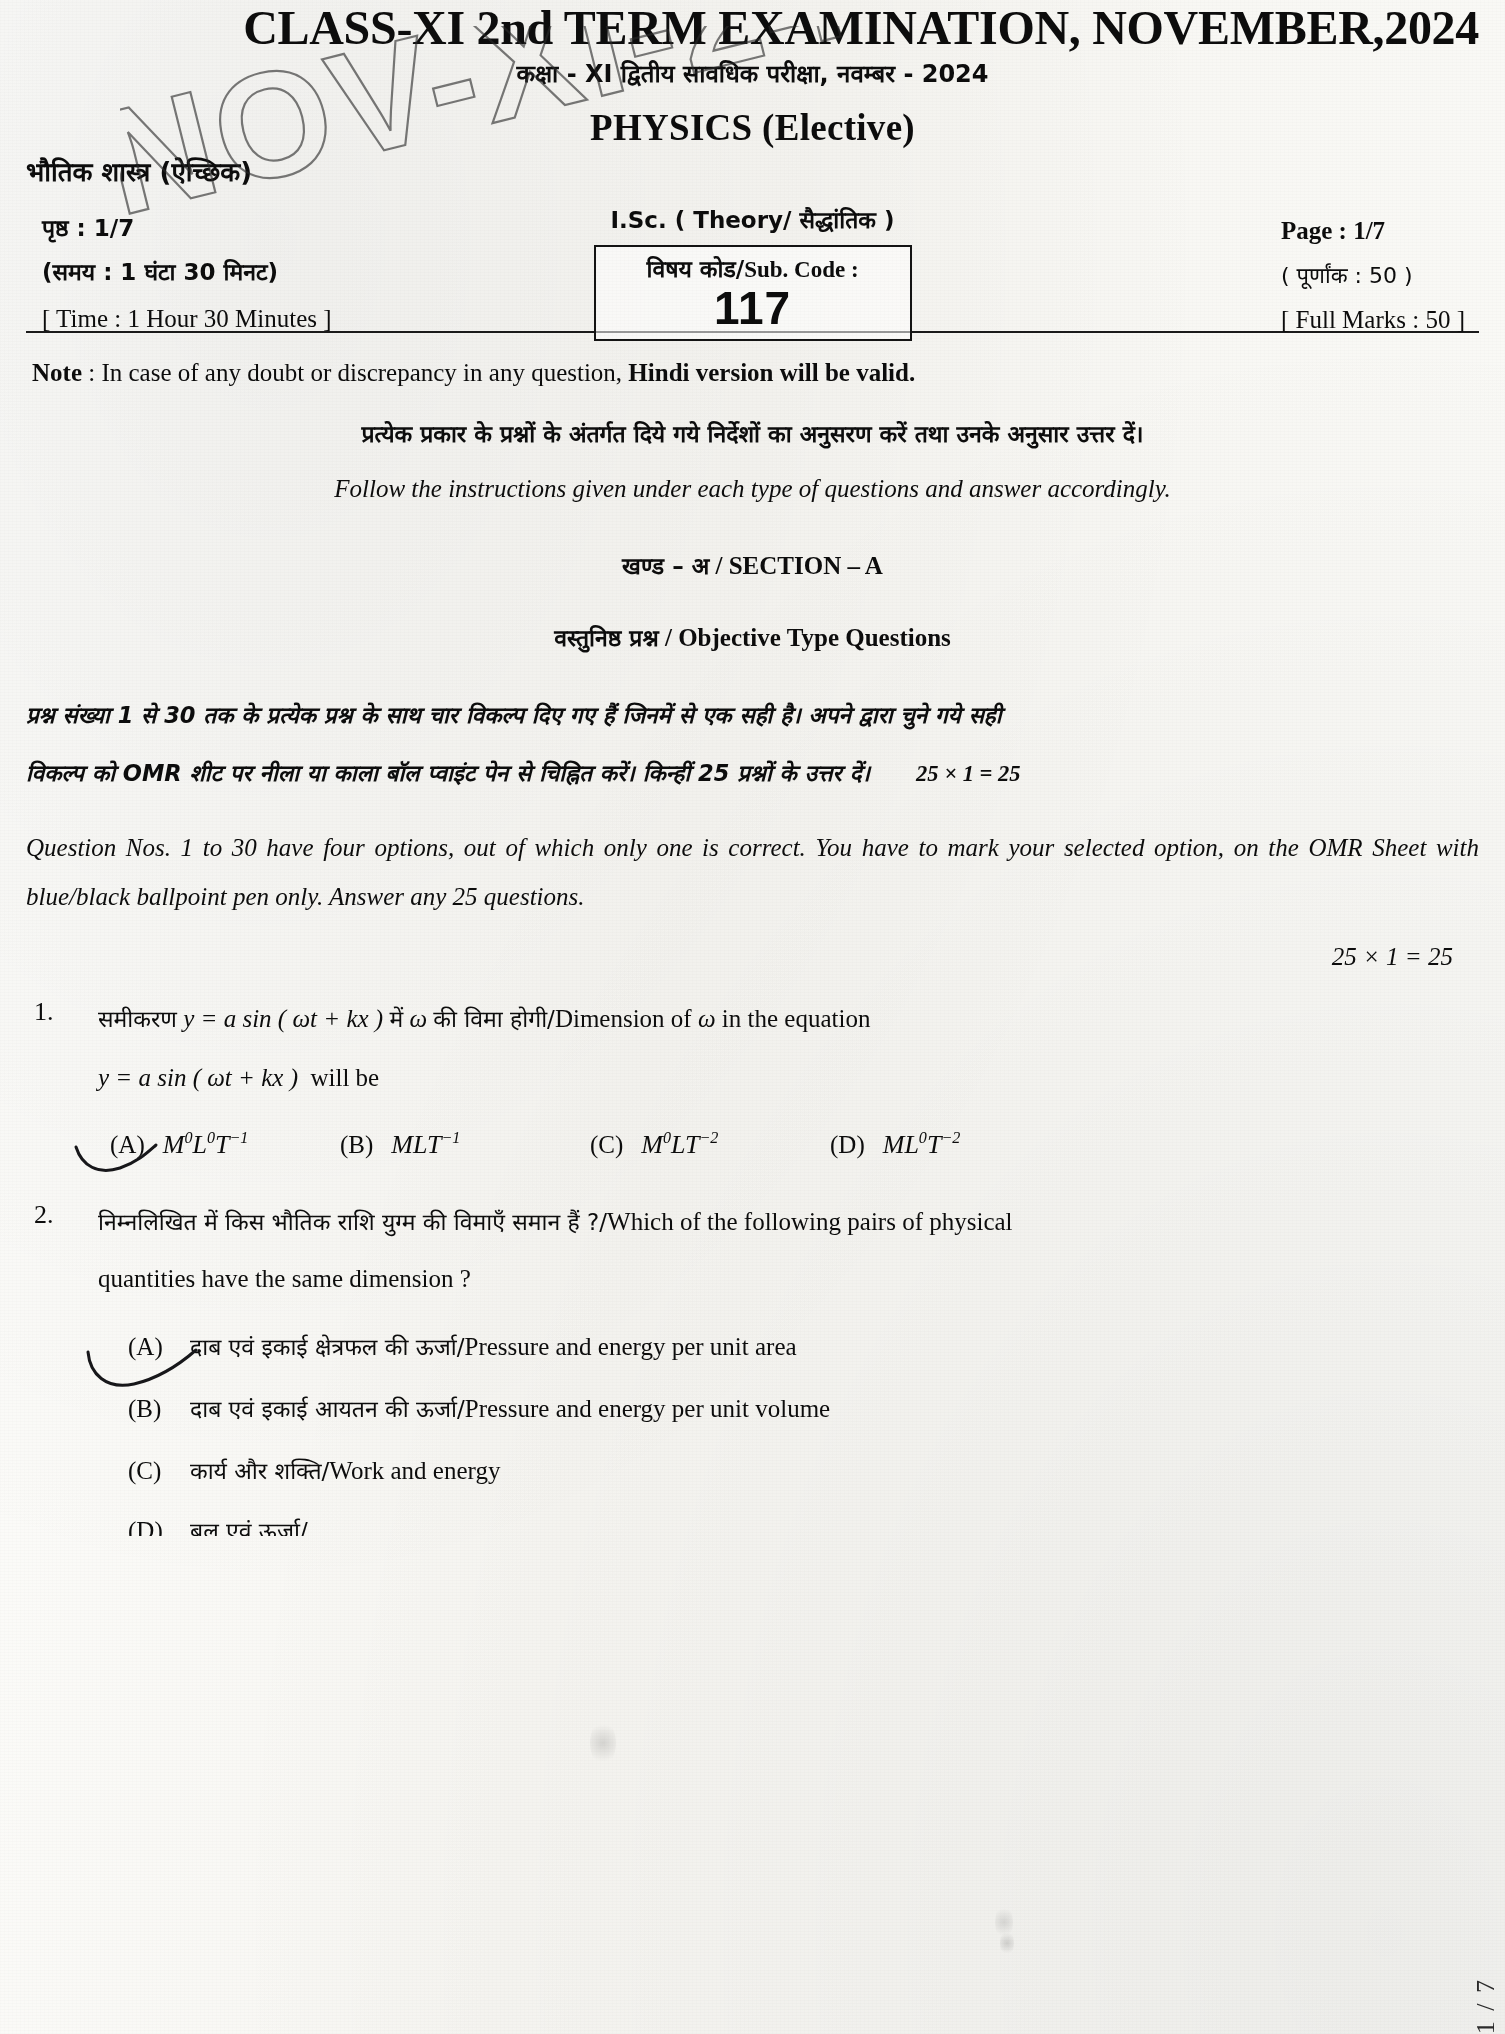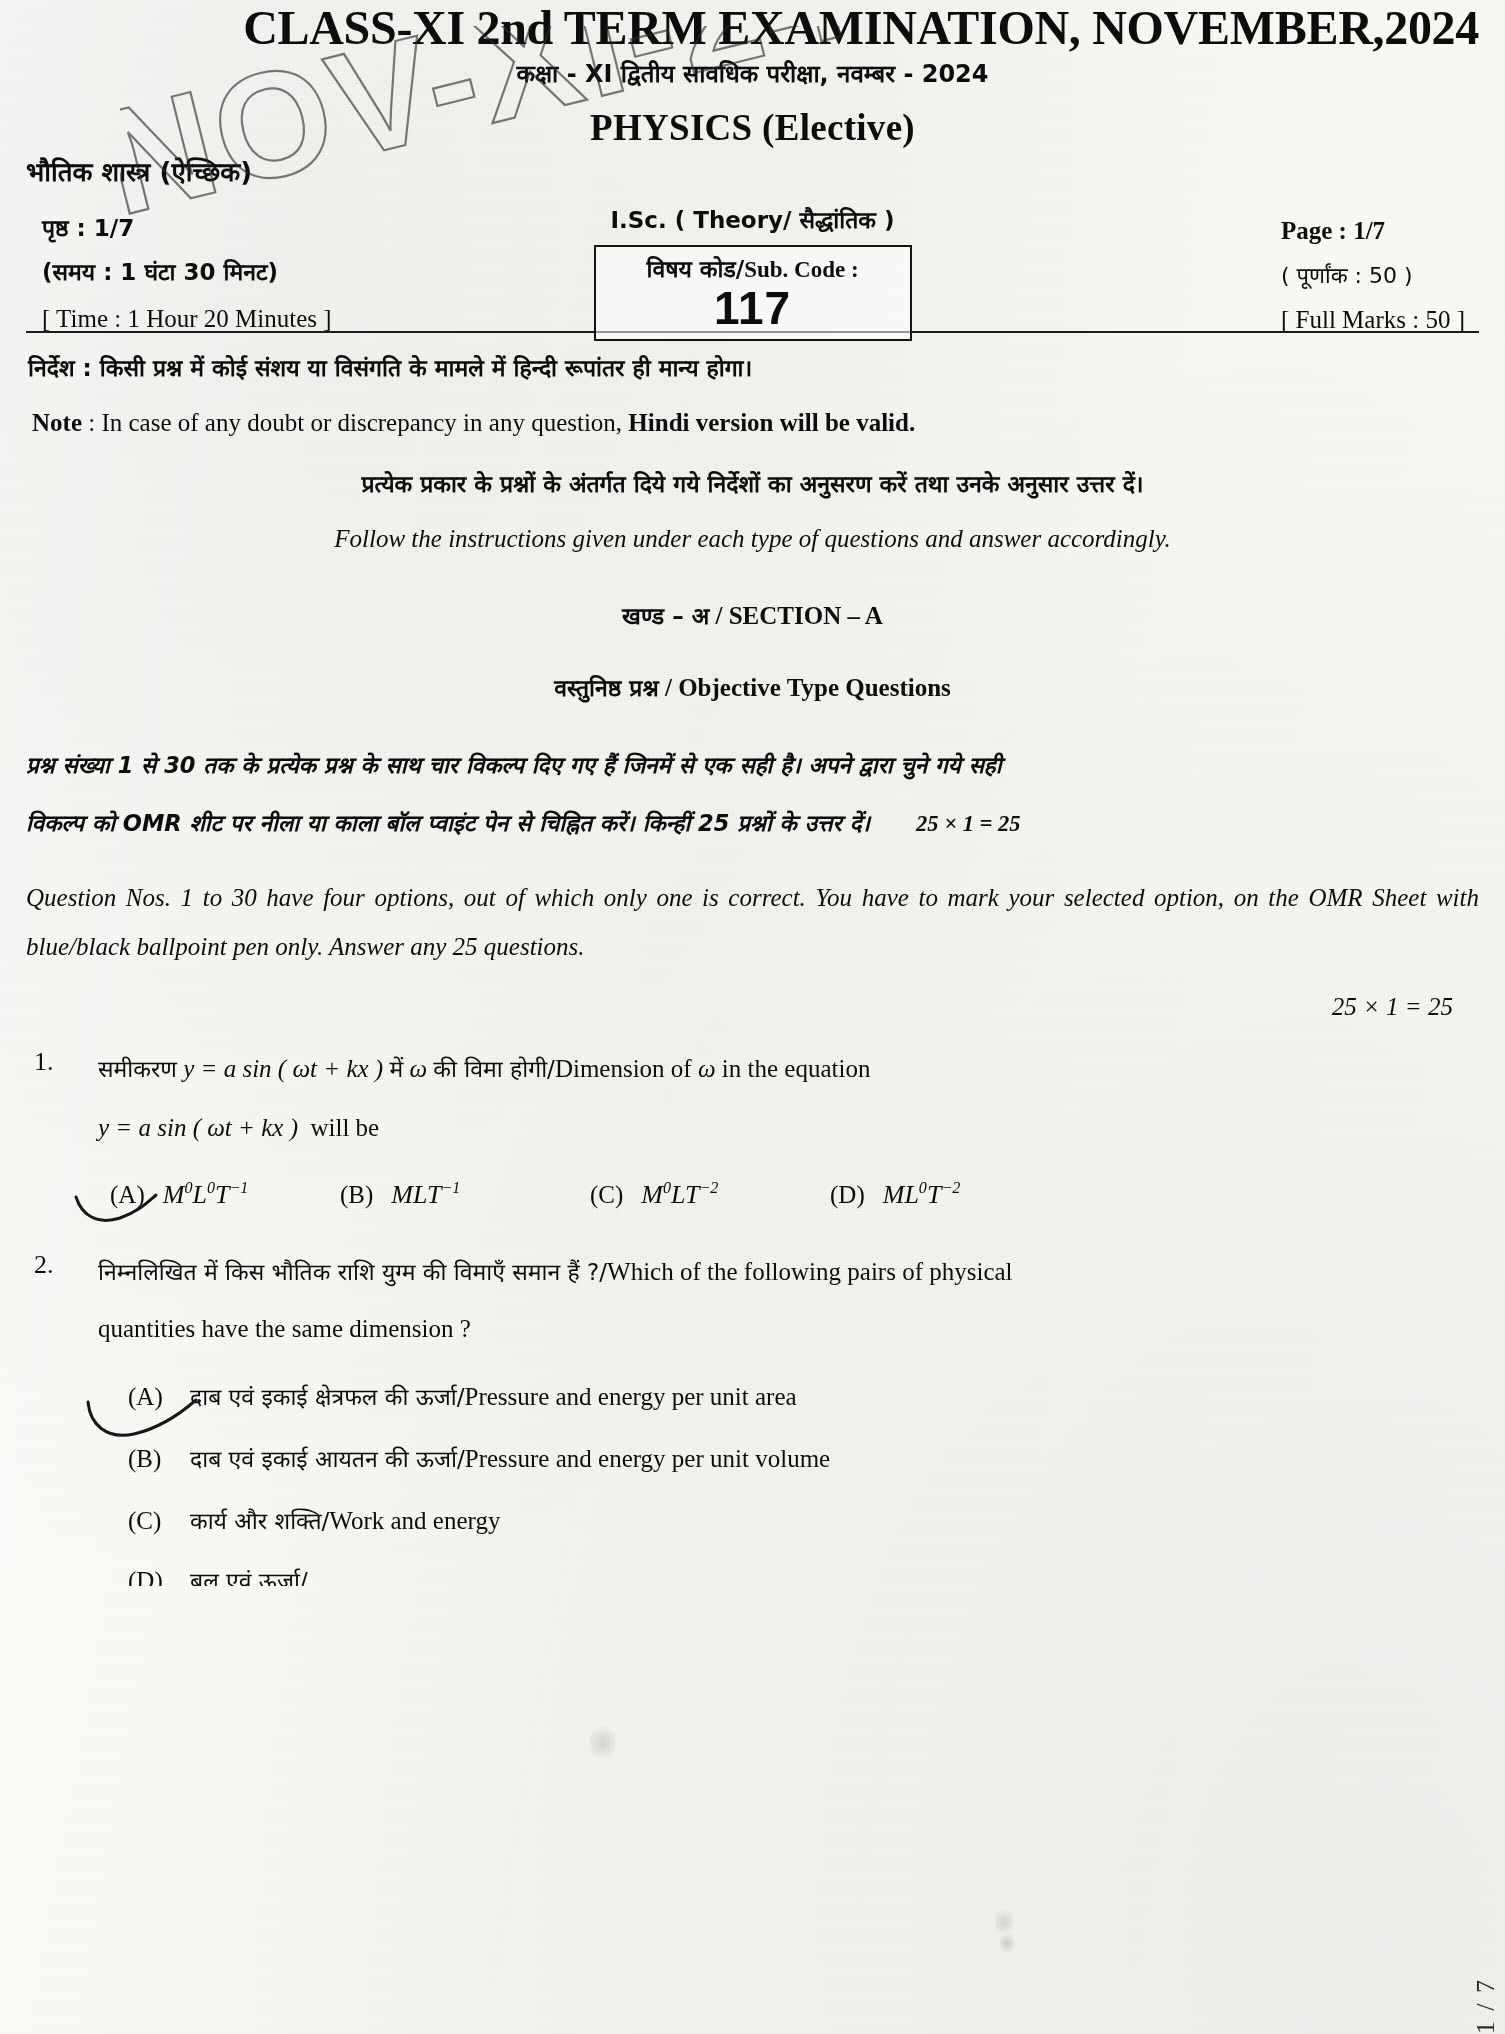--- a/index.html
+++ b/index.html
@@ -314,40 +314,39 @@
 
   <div class="meta">
 
     <div class="paper-kind">
       <span class="hi">I.Sc. ( Theory/ सैद्धांतिक )</span>
     </div>
 
     <div class="meta-left">
       <div>पृष्ठ : 1/7</div>
       <div>(समय : 1 घंटा 30 मिनट)</div>
-      <div class="en">[ Time : 1 Hour 20 Minutes ]</div>
+      <div class="en">[ Time : 1 Hour 30 Minutes ]</div>
     </div>
 
     <div class="codebox">
       <div class="lbl">
         <span>विषय कोड/</span><span class="en">Sub. Code :</span>
       </div>
       <div class="num">117</div>
     </div>
 
     <div class="meta-right">
       <div class="b">Page : 1/7</div>
       <div class="hi">( पूर्णांक : 50 )</div>
       <div>[ Full Marks : 50 ]</div>
     </div>
   </div>
 
   <hr class="rule">
 
-  <div class="note-hi">निर्देश : किसी प्रश्न में कोई संशय या विसंगति के मामले में हिन्दी रूपांतर ही मान्य होगा।</div>
 
   <div class="note-en">
     <b>Note</b><span> : In case of any doubt or discrepancy in any question, </span><b>Hindi version will be valid.</b>
   </div>
 
   <div class="follow-hi">प्रत्येक प्रकार के प्रश्नों के अंतर्गत दिये गये निर्देशों का अनुसरण करें तथा उनके अनुसार उत्तर दें।</div>
   <div class="follow-en">Follow the instructions given under each type of questions and answer accordingly.</div>
 
   <div class="section-head">
     <span class="hi">खण्ड – अ</span><span> / </span><span>SECTION – A</span>

